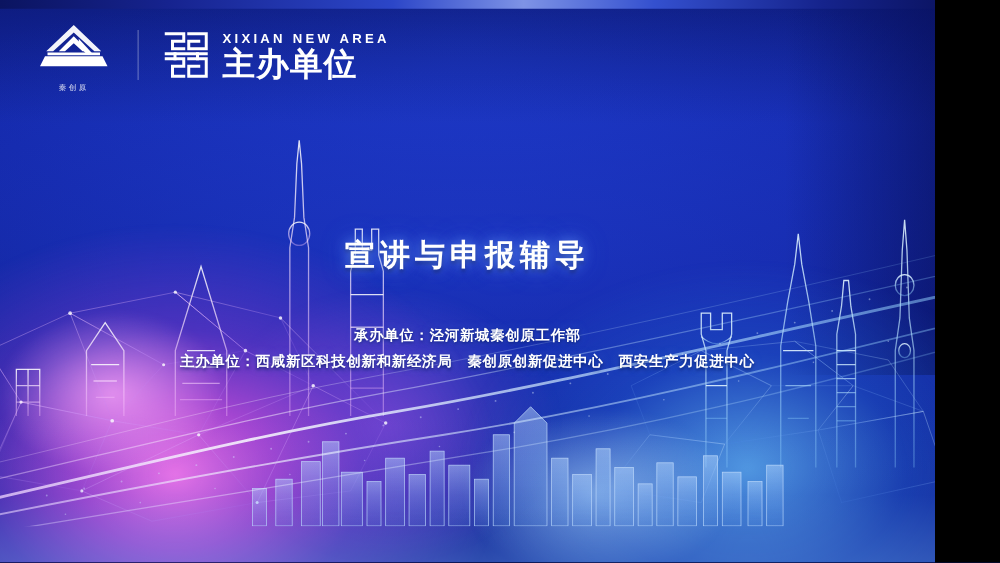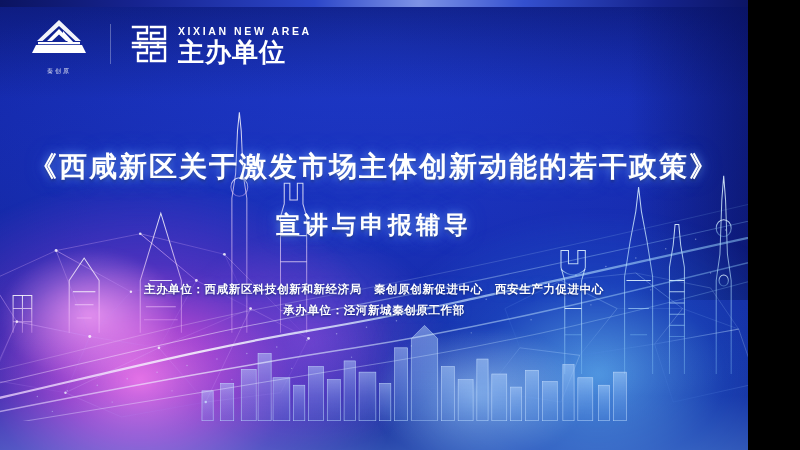--- a/index.html
+++ b/index.html
@@ -170,21 +170,21 @@
       0 0 10px rgba(120,170,255,.75),
       0 0 22px rgba(60,120,255,.45),
       0 2px 3px rgba(0,0,0,.35);
     white-space: nowrap;
   }
   .title-sub {
     color: #ffffff;
     font-size: 24px;
     font-weight: 700;
     letter-spacing: 4px;
-    margin-top: 26px;
+    margin-top: 38px;
     font-family: "DejaVu Sans", "Liberation Sans", sans-serif;
     text-shadow:
       0 0 10px rgba(120,170,255,.75),
       0 0 22px rgba(60,120,255,.45),
       0 2px 3px rgba(0,0,0,.35);
   }
   .credits {
     margin-top: 38px;
   }
   .credit-line {
@@ -436,21 +436,20 @@
         </svg>
         <div>
           <div class="logo-latin">XIXIAN NEW AREA</div>
           <div class="logo-cn">主办单位</div>
         </div>
       </div>
     </div>
   </div>
 
   <div class="stage">
-    <div class="title-main">《西咸新区关于激发市场主体创新动能的若干政策》</div>
     <div class="title-sub">宣讲与申报辅导</div>
     <div class="credits">
+      <div class="credit-line">承办单位：泾河新城秦创原工作部</div>
       <div class="credit-line">主办单位：西咸新区科技创新和新经济局　秦创原创新促进中心　西安生产力促进中心</div>
-      <div class="credit-line">承办单位：泾河新城秦创原工作部</div>
     </div>
   </div>
 
 </div>
 
 </body></html>

